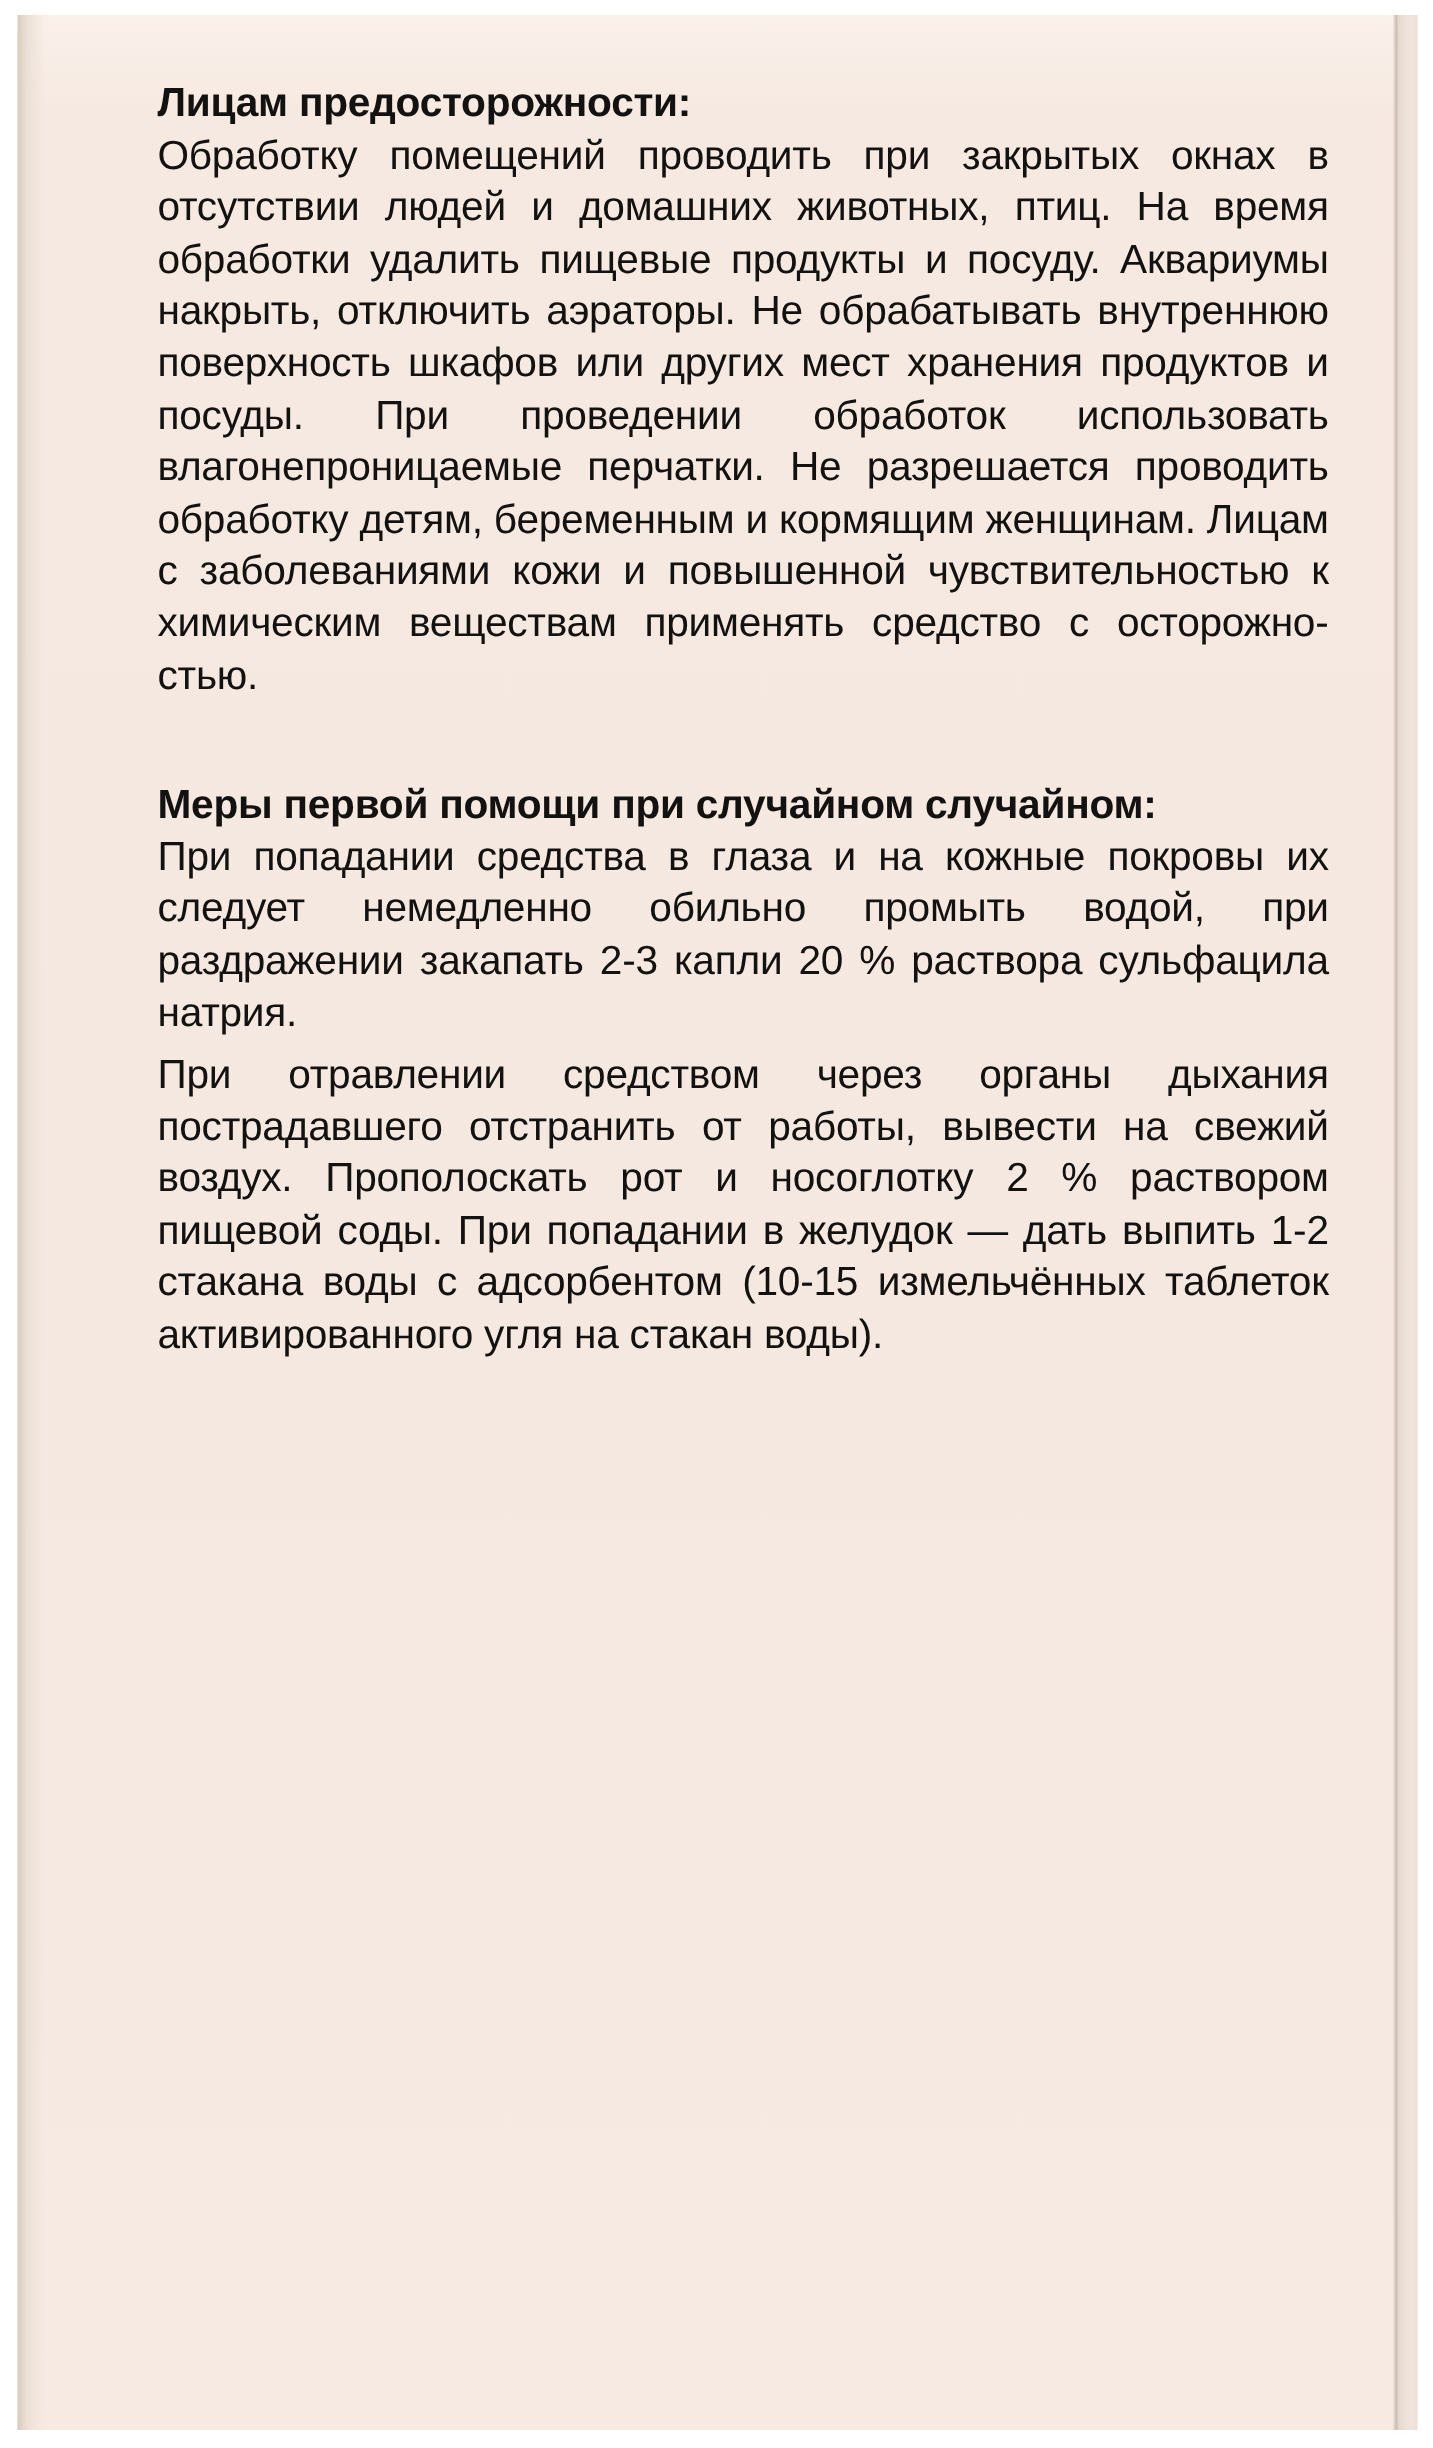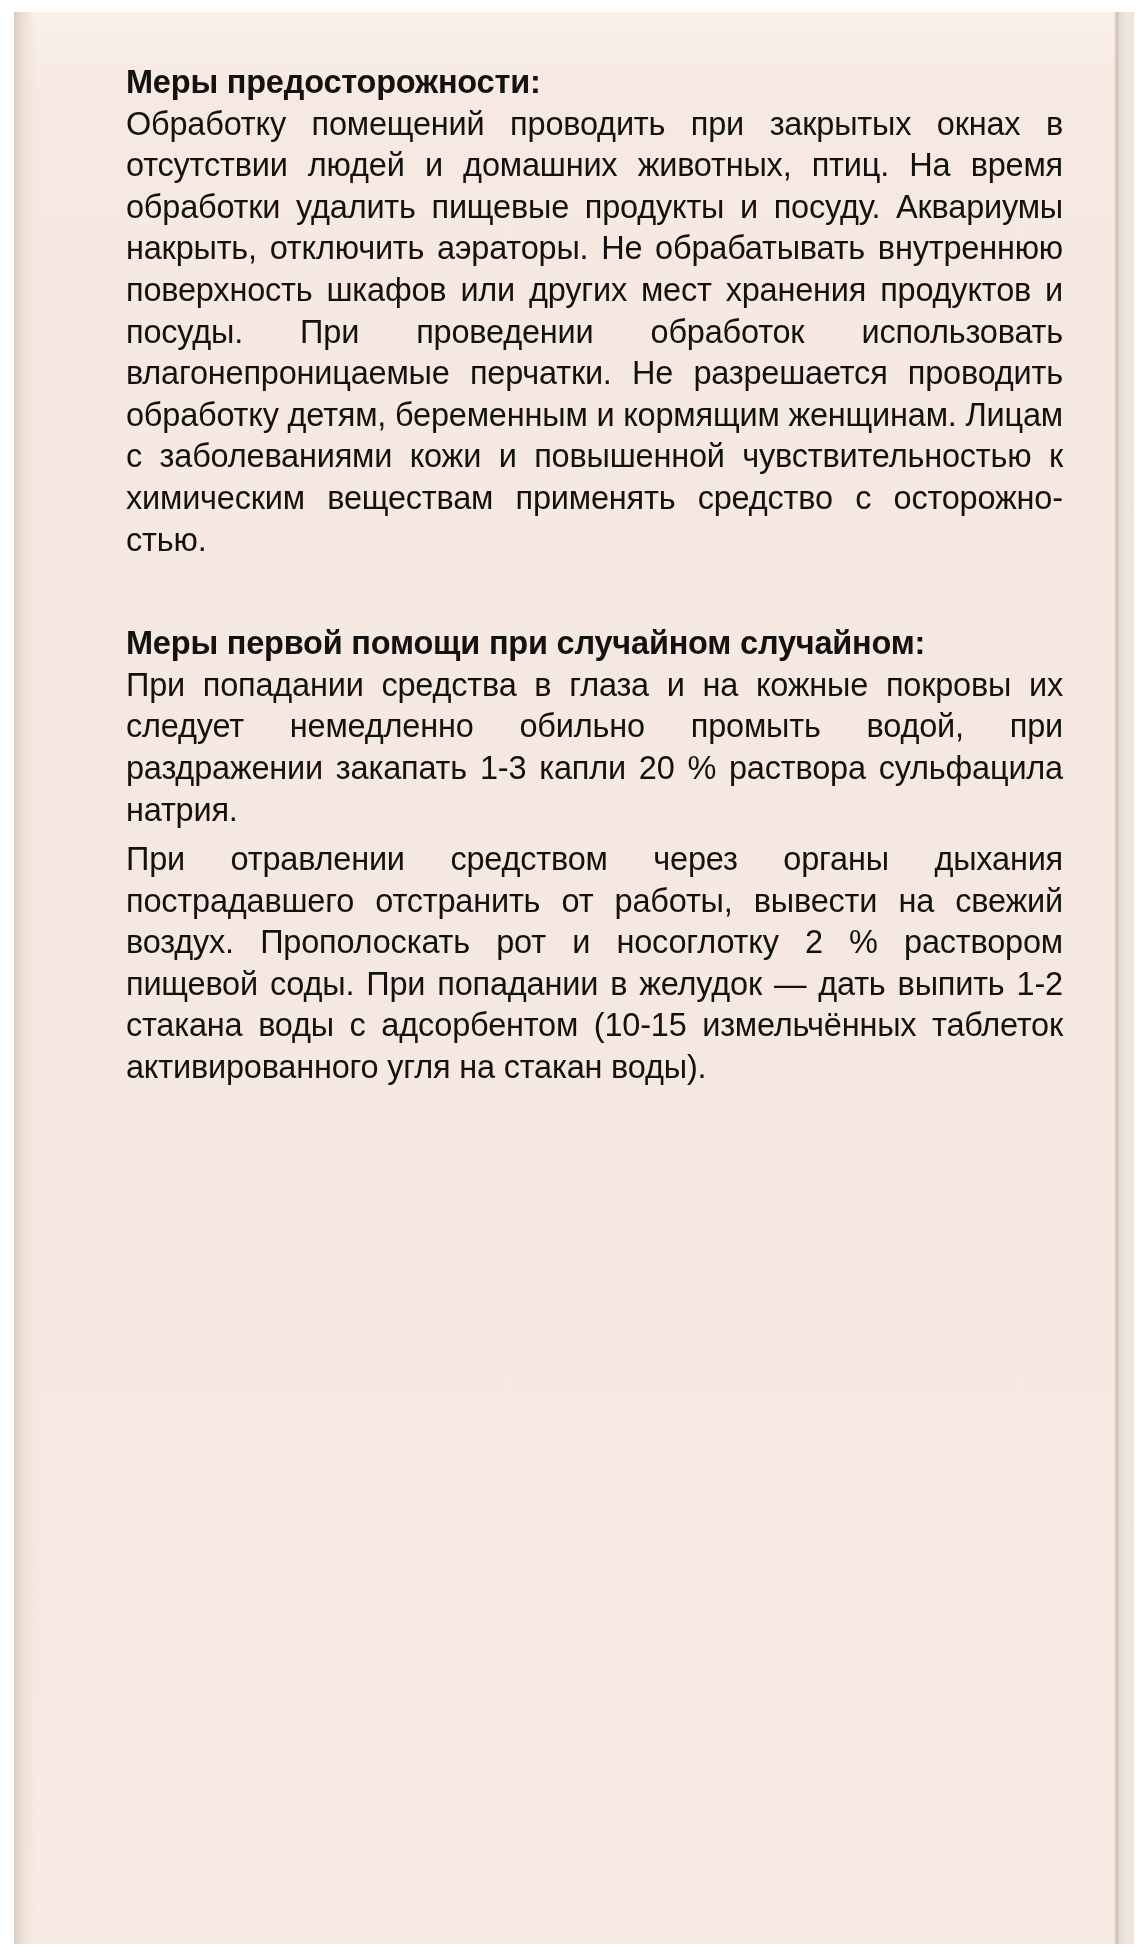--- a/index.html
+++ b/index.html
@@ -65,26 +65,26 @@
     margin-top: 8px;
   }
 </style>
 </head>
 <body>
 
 <div class="box">
   <div class="content">
 
     <section>
-      <p class="heading">Меры предосторожности:</p>
+      <p class="heading">Лицам предосторожности:</p>
       <p class="para">Обработку помещений проводить при закрытых окнах в отсутствии людей и домашних животных, птиц. На время обработки удалить пищевые продукты и посуду. Аквариумы накрыть, отключить аэраторы. Не обрабатывать внутреннюю поверхность шкафов или других мест хранения продуктов и посуды. При проведении обработок использовать влагонепроницаемые перчатки. Не разрешается проводить обработку детям, беременным и кормящим женщинам. Лицам с заболеваниями кожи и повышенной чувствительностью к химическим веществам применять средство с осторожно­стью.</p>
     </section>
 
     <div class="section-gap"></div>
 
     <section>
       <p class="heading">Меры первой помощи при случайном случайном:</p>
-      <p class="para">При попадании средства в глаза и на кожные покровы их следует немедленно обильно промыть водой, при раздражении закапать 1-3 капли 20 % раствора сульфацила натрия.</p>
+      <p class="para">При попадании средства в глаза и на кожные покровы их следует немедленно обильно промыть водой, при раздражении закапать 2-3 капли 20 % раствора сульфацила натрия.</p>
       <p class="para para-gap">При отравлении средством через органы дыхания пострадавшего отстранить от работы, вывести на свежий воздух. Прополоскать рот и носоглотку 2 % раствором пищевой соды. При попадании в желудок — дать выпить 1-2 стакана воды с адсорбентом (10-15 измельчённых таблеток активированно­го угля на стакан воды).</p>
     </section>
 
   </div>
 </div>
 
 </body></html>

